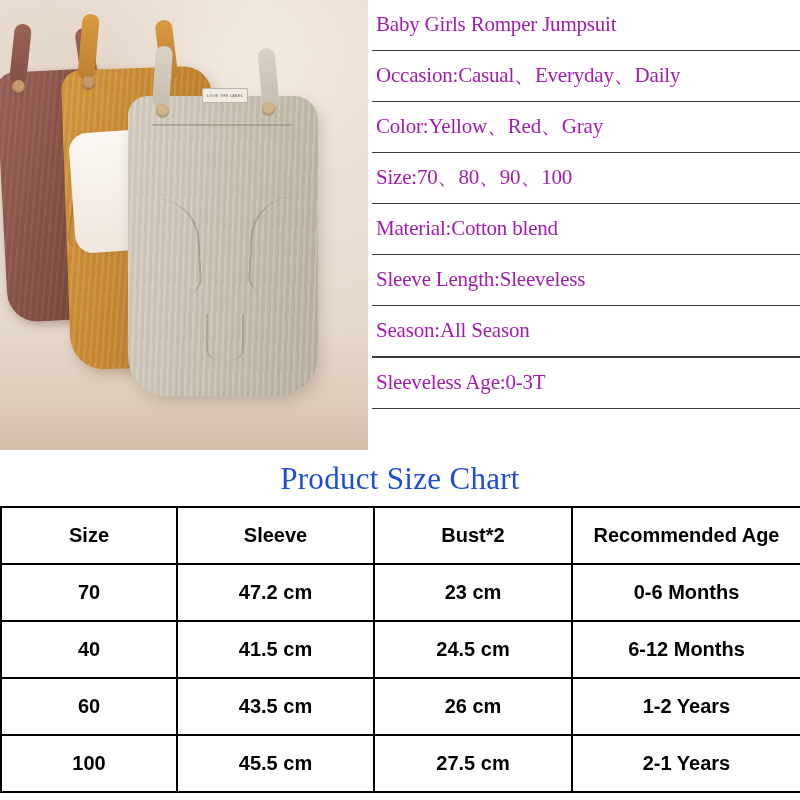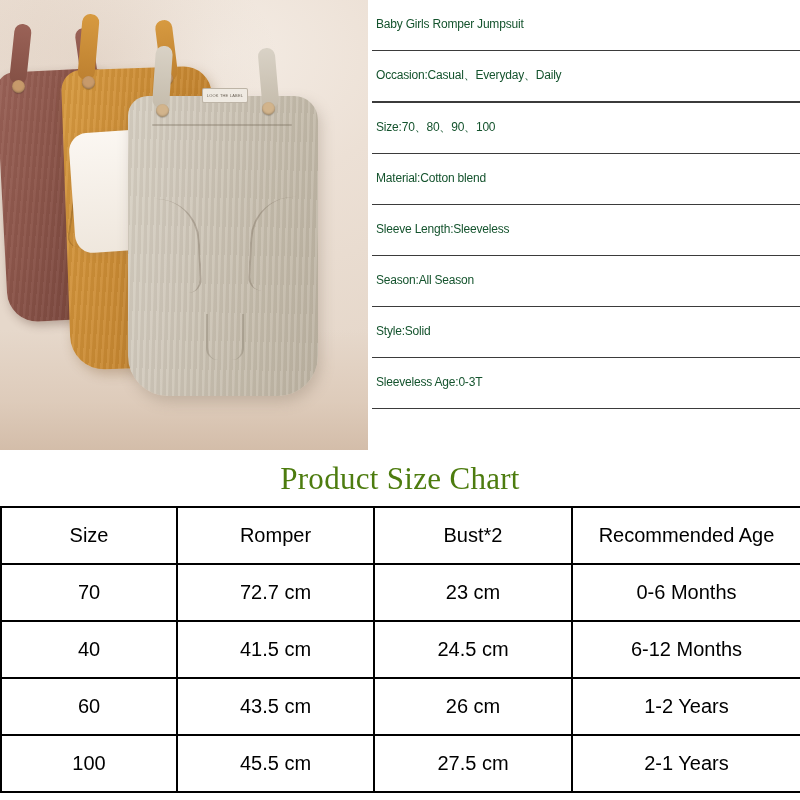--- a/index.html
+++ b/index.html
@@ -259,54 +259,54 @@
   .spec-row {
     display: flex;
     align-items: center;
     height: 50px;
     padding-left: 8px;
     border-bottom: 2px solid #ffffff;
     box-sizing: border-box;
     background: #ffffff;
   }
   .spec-row .spec-text {
-    font-family: Liberation Sans, sans-serif;
-    font-size: 12px;
-    color: #14532d;
+    font-family: Liberation Serif, serif;
+    font-size: 21px;
+    color: #a21caf;
     white-space: nowrap;
     letter-spacing: -0.2px;
   }
   .spec-row.first .spec-text { letter-spacing: -0.2px; }
   .spec-sep {
     height: 1px;
     background: #3b3b3b;
     margin: 0 0 0 4px;
   }
 
   
   .chart-title {
     text-align: center;
     font-family: "Liberation Serif", serif;
     font-size: 31px;
-    color: #4d7c0f;
+    color: #1d4ed8;
     padding: 11px 0 9px 0;
     letter-spacing: .3px;
   }
   table.size-chart {
     border-collapse: collapse;
     width: 800px;
     table-layout: fixed;
   }
   table.size-chart th, table.size-chart td {
     border: 2px solid #000000;
     text-align: center;
     font-family: "Liberation Sans", sans-serif;
     font-size: 20px;
     color: #000000;
-    font-weight: normal;
+    font-weight: bold;
     height: 55px;
     padding: 0;
   }
   table.size-chart th { font-size: 20px; }
   table.size-chart tr:first-child th { border-top: 2px solid #000; }
   col.c1 { width: 176px; }
   col.c2 { width: 197px; }
   col.c3 { width: 198px; }
   col.c4 { width: 229px; }
 </style>
@@ -357,67 +357,67 @@
 
     <div class="spec-panel">
       <div class="spec-row first">
         <span class="spec-text">Baby Girls Romper Jumpsuit</span>
       </div>
       <div class="spec-sep"></div>
       <div class="spec-row">
         <span class="spec-text">Occasion:Casual、Everyday、Daily</span>
       </div>
       <div class="spec-sep"></div>
+      <div class="spec-row">
+        <span class="spec-text">Color:Yellow、Red、Gray</span>
+      </div>
       <div class="spec-sep"></div>
       <div class="spec-row">
         <span class="spec-text">Size:70、80、90、100</span>
       </div>
       <div class="spec-sep"></div>
       <div class="spec-row">
         <span class="spec-text">Material:Cotton blend</span>
       </div>
       <div class="spec-sep"></div>
       <div class="spec-row">
         <span class="spec-text">Sleeve Length:Sleeveless</span>
       </div>
       <div class="spec-sep"></div>
       <div class="spec-row">
         <span class="spec-text">Season:All Season</span>
       </div>
       <div class="spec-sep"></div>
-      <div class="spec-row">
-        <span class="spec-text">Style:Solid</span>
-      </div>
       <div class="spec-sep"></div>
       <div class="spec-row">
         <span class="spec-text">Sleeveless Age:0-3T</span>
       </div>
       <div class="spec-sep"></div>
     </div>
   </div>
 
   <div class="chart-title">Product Size Chart</div>
 
   <table class="size-chart">
     <colgroup>
         <col class="c1">
         <col class="c2">
         <col class="c3">
         <col class="c4">
       </colgroup>
     <tbody>
         <tr>
       <th>Size</th>
-      <th>Romper</th>
+      <th>Sleeve</th>
       <th>Bust*2</th>
       <th>Recommended Age</th>
     </tr>
     <tr>
       <td>70</td>
-      <td>72.7 cm</td>
+      <td>47.2 cm</td>
       <td>23 cm</td>
       <td>0-6 Months</td>
     </tr>
     <tr>
       <td>40</td>
       <td>41.5 cm</td>
       <td>24.5 cm</td>
       <td>6-12 Months</td>
     </tr>
     <tr>

